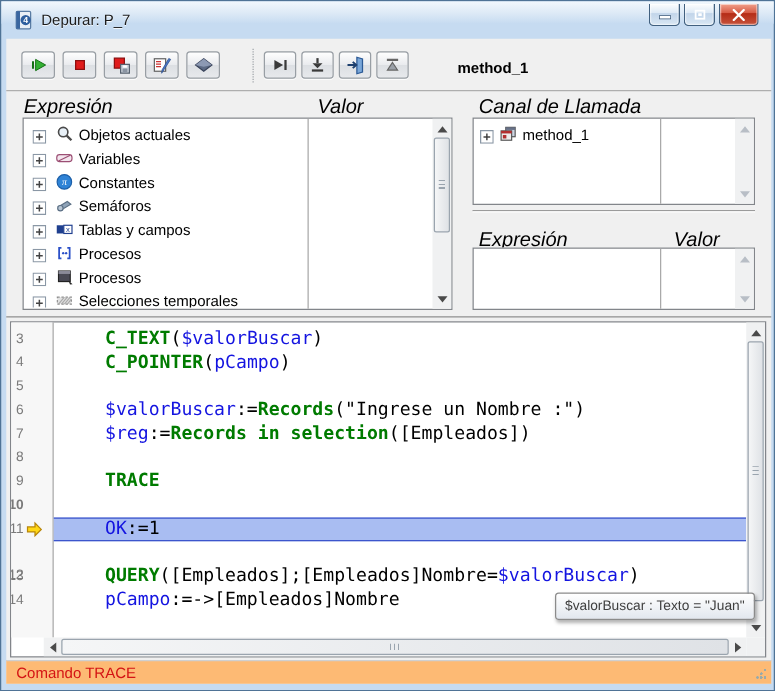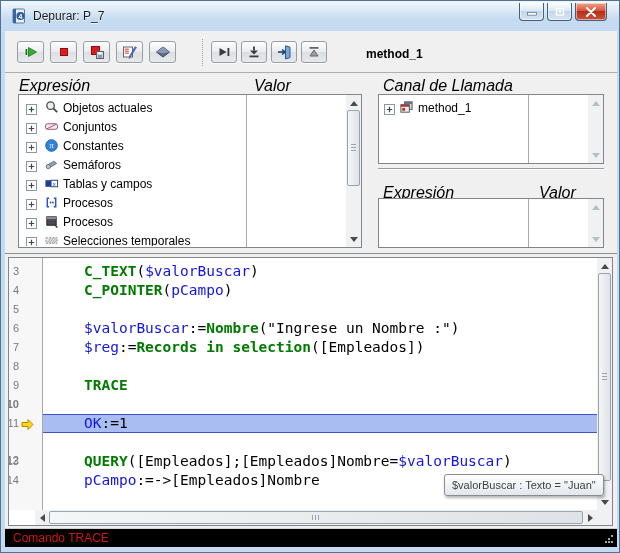--- a/index.html
+++ b/index.html
@@ -94,21 +94,21 @@
   .code .sbar.h .sb-btn { top:0; height:15px; width:14px; }
   .code .sbar.h .sb-btn.left{ left:0; } .code .sbar.h .sb-btn.right{ left:auto; right:0; }
   .corner { position:absolute; right:0; bottom:0; width:15px; height:15px; background:#f0f1f2; }
   
   .tooltip { position:absolute; left:443px; top:473px; height:22px; padding:0 7px;
     display:flex; align-items:center; white-space:nowrap;
     border:1px solid #8b8b8b; border-radius:3px; font-size:11px; color:#3f3f3f;
     background:linear-gradient(#ffffff,#eef1f5 60%,#e2e7ee); box-shadow:1px 2px 3px rgba(0,0,0,.3); z-index:50; }
   
   .statusbar { position:absolute; left:4px; top:527px; width:612px; height:19px;
-    border-top:1px solid #cfcfcf; background:#000000; }
+    border-top:1px solid #cfcfcf; background:#fdba74; }
   .status-text { position:absolute; left:8px; top:0; line-height:18px; font-size:12px; color:var(--status,#d41414); }
   .grip { position:absolute; right:3px; bottom:3px; width:10px; height:10px;
     background:
       radial-gradient(circle at 8px 2px,#9aa 1px,transparent 1.2px),
       radial-gradient(circle at 8px 8px,#9aa 1px,transparent 1.2px),
       radial-gradient(circle at 5px 8px,#9aa 1px,transparent 1.2px),
       radial-gradient(circle at 2px 8px,#9aa 1px,transparent 1.2px),
       radial-gradient(circle at 5px 5px,#9aa 1px,transparent 1.2px); }
 </style>
 </head>
@@ -267,21 +267,21 @@
               <rect x="0.5" y="0.5" width="10" height="10" fill="#fff" stroke="#8a97a5"></rect>
               <path d="M2.8 5.5 H8.2 M5.5 2.8 V8.2" stroke="#444" stroke-width="1.2"></path>
             </svg>
           </span>
           <span class="ti" style="margin-left: 7px;">
             <svg viewBox="0 0 16 16">
               <rect x="1.5" y="5" width="13" height="6" rx="2.4" fill="#f3e6ee" stroke="#9c4f74"></rect>
               <path d="M3 10.5 L13 5.5" stroke="#9c4f74" stroke-width="1"></path>
             </svg>
           </span>
-          <span class="tree-label">Conjuntos</span>
+          <span class="tree-label">Variables</span>
         </div>
         <div class="tree-row">
           <span class="ex" style="margin-left: 7px;">
             <svg viewBox="0 0 11 11">
               <rect x="0.5" y="0.5" width="10" height="10" fill="#fff" stroke="#8a97a5"></rect>
               <path d="M2.8 5.5 H8.2 M5.5 2.8 V8.2" stroke="#444" stroke-width="1.2"></path>
             </svg>
           </span>
           <span class="ti" style="margin-left: 7px;">
             <svg viewBox="0 0 16 16">
@@ -442,21 +442,21 @@
         <div class="code-row" style="top: 23px;">
           <span class="line-num">4</span>
           <span class="code-txt"><span class="seg-cmd">C_POINTER</span><span class="seg-plain">(</span><span class="seg-var">pCampo</span><span class="seg-plain">)</span></span>
         </div>
         <div class="code-row" style="top: 42px;">
           <span class="line-num">5</span>
           <span class="code-txt"></span>
         </div>
         <div class="code-row" style="top: 61px;">
           <span class="line-num">6</span>
-          <span class="code-txt"><span class="seg-var">$valorBuscar</span><span class="seg-plain">:=</span><span class="seg-cmd">Nombre</span><span class="seg-plain">("Ingrese un Nombre :")</span></span>
+          <span class="code-txt"><span class="seg-var">$valorBuscar</span><span class="seg-plain">:=</span><span class="seg-cmd">Records</span><span class="seg-plain">("Ingrese un Nombre :")</span></span>
         </div>
         <div class="code-row" style="top: 80px;">
           <span class="line-num">7</span>
           <span class="code-txt"><span class="seg-var">$reg</span><span class="seg-plain">:=</span><span class="seg-cmd">Records in selection</span><span class="seg-plain">([Empleados])</span></span>
         </div>
         <div class="code-row" style="top: 99px;">
           <span class="line-num">8</span>
           <span class="code-txt"></span>
         </div>
         <div class="code-row" style="top: 118px;">

